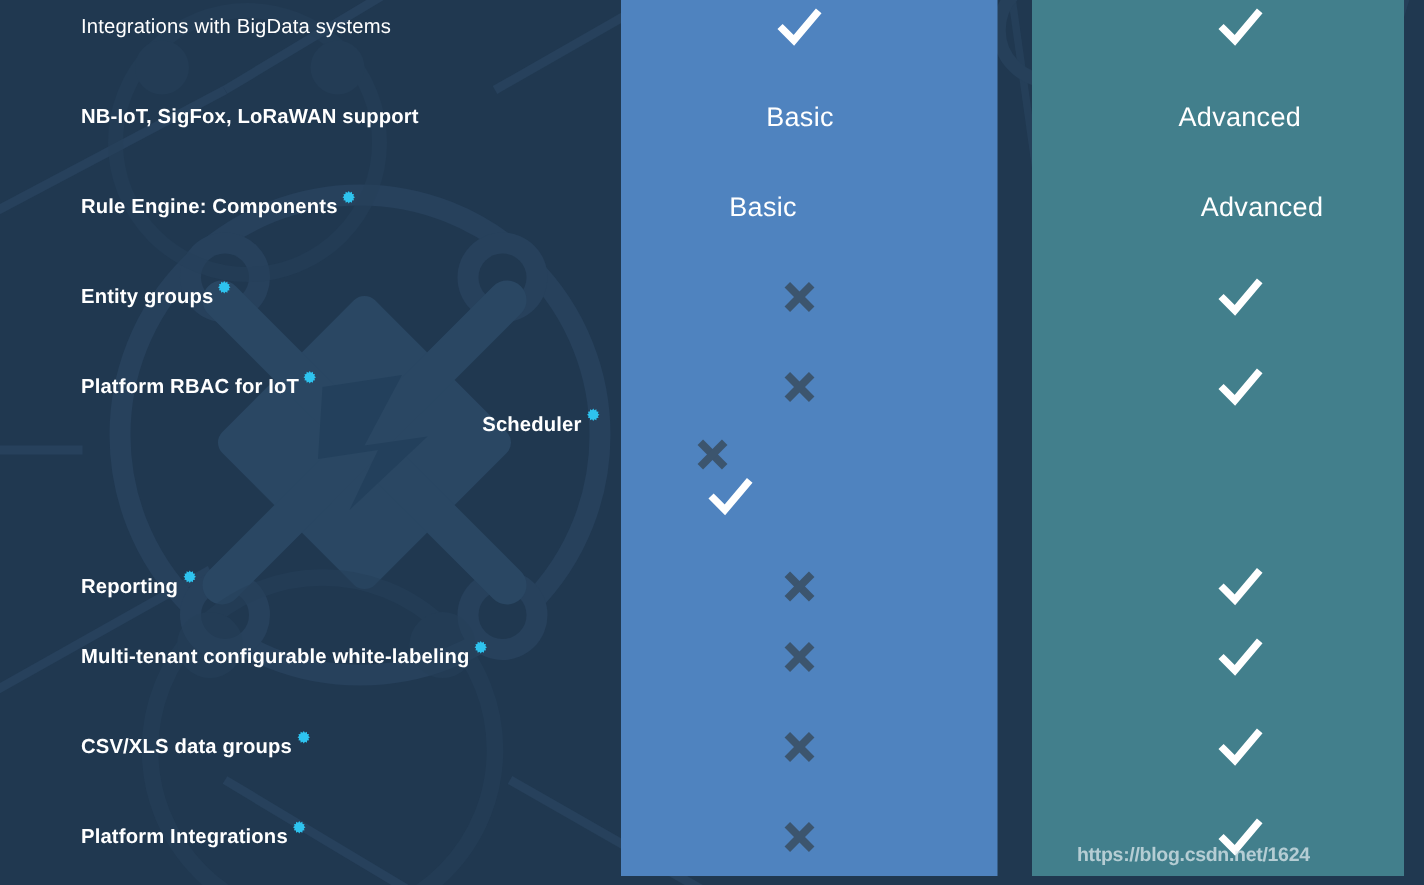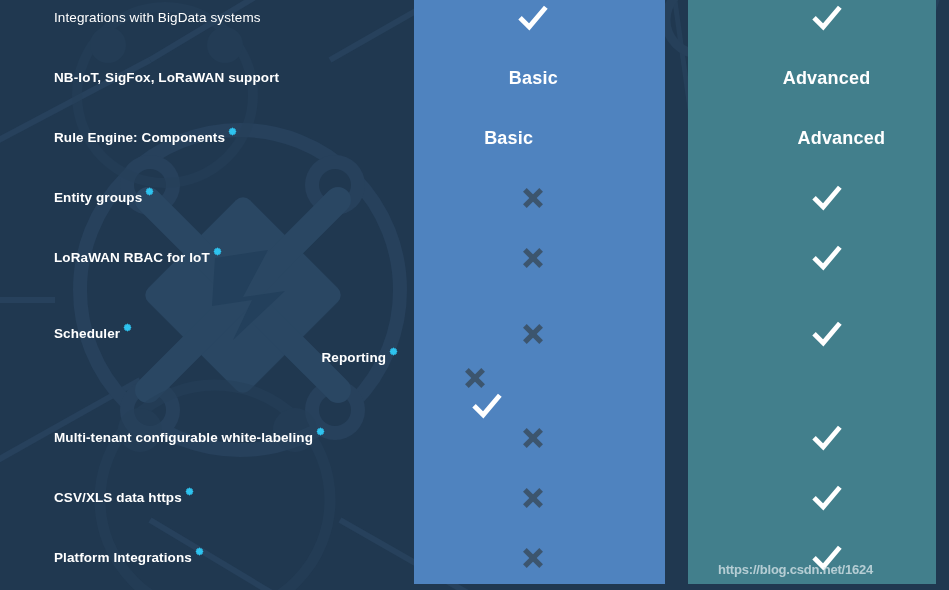--- a/index.html
+++ b/index.html
@@ -100,21 +100,21 @@
     justify-content: center;
     height: 60px;
   }
   #comparison-table .cell-basic { width: 251px; margin-left: 0; }
   #comparison-table .cell-gap   { width: 23px; }
   #comparison-table .cell-adv   { width: 248px; margin-left: 24px; }
 
   .value-text {
     color: #ffffff;
     font-size: 18px;
-    font-weight: bold;
+    font-weight: normal;
     letter-spacing: 0.2px;
     line-height: 1;
   }
 
   .mark { display: block; }
   .mark.check-white { width: 30px; height: 30px; }
   .mark.cross-dark  { width: 26px; height: 26px; }
 
   
   #watermark {
@@ -275,47 +275,47 @@
       <div class="cell-value cell-adv">
         <span>
           <svg viewBox="0 0 32 32" class="mark check-white">
             <path d="M 4 17.5 L 12 25.5 L 28 6.5" fill="none" stroke="#ffffff" stroke-width="5.2" stroke-linecap="square" stroke-linejoin="miter"></path>
           </svg>
         </span>
       </div>
     </div>
     <div class="row" style="top: 228px;">
       <div class="cell-feature">
-        <span class="feature-label">LoRaWAN RBAC for IoT</span>
-        <span class="info-marker">
-          <svg viewBox="0 0 20 20" width="9" height="9">
-            <polygon points="10.00,0.80 11.81,3.24 14.60,2.03 14.95,5.05 17.97,5.40 16.76,8.19 19.20,10.00 16.76,11.81 17.97,14.60 14.95,14.95 14.60,17.97 11.81,16.76 10.00,19.20 8.19,16.76 5.40,17.97 5.05,14.95 2.03,14.60 3.24,11.81 0.80,10.00 3.24,8.19 2.03,5.40 5.05,5.05 5.40,2.03 8.19,3.24" fill="#2ec3ef"></polygon>
-          </svg>
-        </span>
-      </div>
-      <div class="cell-value cell-basic">
-        <span>
-          <svg viewBox="0 0 32 32" class="mark cross-dark">
-            <g stroke="#3c556e" stroke-width="6.4" stroke-linecap="butt">
-              <line x1="6" y1="6" x2="26" y2="26"></line>
-              <line x1="26" y1="6" x2="6" y2="26"></line>
-            </g>
-          </svg>
-        </span>
-      </div>
-      <div class="cell-gap"></div>
-      <div class="cell-value cell-adv">
-        <span>
-          <svg viewBox="0 0 32 32" class="mark check-white">
-            <path d="M 4 17.5 L 12 25.5 L 28 6.5" fill="none" stroke="#ffffff" stroke-width="5.2" stroke-linecap="square" stroke-linejoin="miter"></path>
-          </svg>
-        </span>
-      </div>
-    </div>
-    <div class="row" style="top: 304px;">
+        <span class="feature-label">Platform RBAC for IoT</span>
+        <span class="info-marker">
+          <svg viewBox="0 0 20 20" width="9" height="9">
+            <polygon points="10.00,0.80 11.81,3.24 14.60,2.03 14.95,5.05 17.97,5.40 16.76,8.19 19.20,10.00 16.76,11.81 17.97,14.60 14.95,14.95 14.60,17.97 11.81,16.76 10.00,19.20 8.19,16.76 5.40,17.97 5.05,14.95 2.03,14.60 3.24,11.81 0.80,10.00 3.24,8.19 2.03,5.40 5.05,5.05 5.40,2.03 8.19,3.24" fill="#2ec3ef"></polygon>
+          </svg>
+        </span>
+      </div>
+      <div class="cell-value cell-basic">
+        <span>
+          <svg viewBox="0 0 32 32" class="mark cross-dark">
+            <g stroke="#3c556e" stroke-width="6.4" stroke-linecap="butt">
+              <line x1="6" y1="6" x2="26" y2="26"></line>
+              <line x1="26" y1="6" x2="6" y2="26"></line>
+            </g>
+          </svg>
+        </span>
+      </div>
+      <div class="cell-gap"></div>
+      <div class="cell-value cell-adv">
+        <span>
+          <svg viewBox="0 0 32 32" class="mark check-white">
+            <path d="M 4 17.5 L 12 25.5 L 28 6.5" fill="none" stroke="#ffffff" stroke-width="5.2" stroke-linecap="square" stroke-linejoin="miter"></path>
+          </svg>
+        </span>
+      </div>
+    </div>
+    <div class="row" style="top: 276px; flex-direction: column;">
       <div class="cell-feature">
         <span class="feature-label">Scheduler</span>
         <span class="info-marker">
           <svg viewBox="0 0 20 20" width="9" height="9">
             <polygon points="10.00,0.80 11.81,3.24 14.60,2.03 14.95,5.05 17.97,5.40 16.76,8.19 19.20,10.00 16.76,11.81 17.97,14.60 14.95,14.95 14.60,17.97 11.81,16.76 10.00,19.20 8.19,16.76 5.40,17.97 5.05,14.95 2.03,14.60 3.24,11.81 0.80,10.00 3.24,8.19 2.03,5.40 5.05,5.05 5.40,2.03 8.19,3.24" fill="#2ec3ef"></polygon>
           </svg>
         </span>
       </div>
       <div class="cell-value cell-basic">
         <span>
@@ -329,21 +329,21 @@
       </div>
       <div class="cell-gap"></div>
       <div class="cell-value cell-adv">
         <span>
           <svg viewBox="0 0 32 32" class="mark check-white">
             <path d="M 4 17.5 L 12 25.5 L 28 6.5" fill="none" stroke="#ffffff" stroke-width="5.2" stroke-linecap="square" stroke-linejoin="miter"></path>
           </svg>
         </span>
       </div>
     </div>
-    <div class="row" style="top: 351px; flex-direction: column;">
+    <div class="row" style="top: 361px;">
       <div class="cell-feature">
         <span class="feature-label">Reporting</span>
         <span class="info-marker">
           <svg viewBox="0 0 20 20" width="9" height="9">
             <polygon points="10.00,0.80 11.81,3.24 14.60,2.03 14.95,5.05 17.97,5.40 16.76,8.19 19.20,10.00 16.76,11.81 17.97,14.60 14.95,14.95 14.60,17.97 11.81,16.76 10.00,19.20 8.19,16.76 5.40,17.97 5.05,14.95 2.03,14.60 3.24,11.81 0.80,10.00 3.24,8.19 2.03,5.40 5.05,5.05 5.40,2.03 8.19,3.24" fill="#2ec3ef"></polygon>
           </svg>
         </span>
       </div>
       <div class="cell-value cell-basic">
         <span>
@@ -387,21 +387,21 @@
       <div class="cell-value cell-adv">
         <span>
           <svg viewBox="0 0 32 32" class="mark check-white">
             <path d="M 4 17.5 L 12 25.5 L 28 6.5" fill="none" stroke="#ffffff" stroke-width="5.2" stroke-linecap="square" stroke-linejoin="miter"></path>
           </svg>
         </span>
       </div>
     </div>
     <div class="row" style="top: 468px;">
       <div class="cell-feature">
-        <span class="feature-label">CSV/XLS data https</span>
+        <span class="feature-label">CSV/XLS data groups</span>
         <span class="info-marker">
           <svg viewBox="0 0 20 20" width="9" height="9">
             <polygon points="10.00,0.80 11.81,3.24 14.60,2.03 14.95,5.05 17.97,5.40 16.76,8.19 19.20,10.00 16.76,11.81 17.97,14.60 14.95,14.95 14.60,17.97 11.81,16.76 10.00,19.20 8.19,16.76 5.40,17.97 5.05,14.95 2.03,14.60 3.24,11.81 0.80,10.00 3.24,8.19 2.03,5.40 5.05,5.05 5.40,2.03 8.19,3.24" fill="#2ec3ef"></polygon>
           </svg>
         </span>
       </div>
       <div class="cell-value cell-basic">
         <span>
           <svg viewBox="0 0 32 32" class="mark cross-dark">
             <g stroke="#3c556e" stroke-width="6.4" stroke-linecap="butt">

